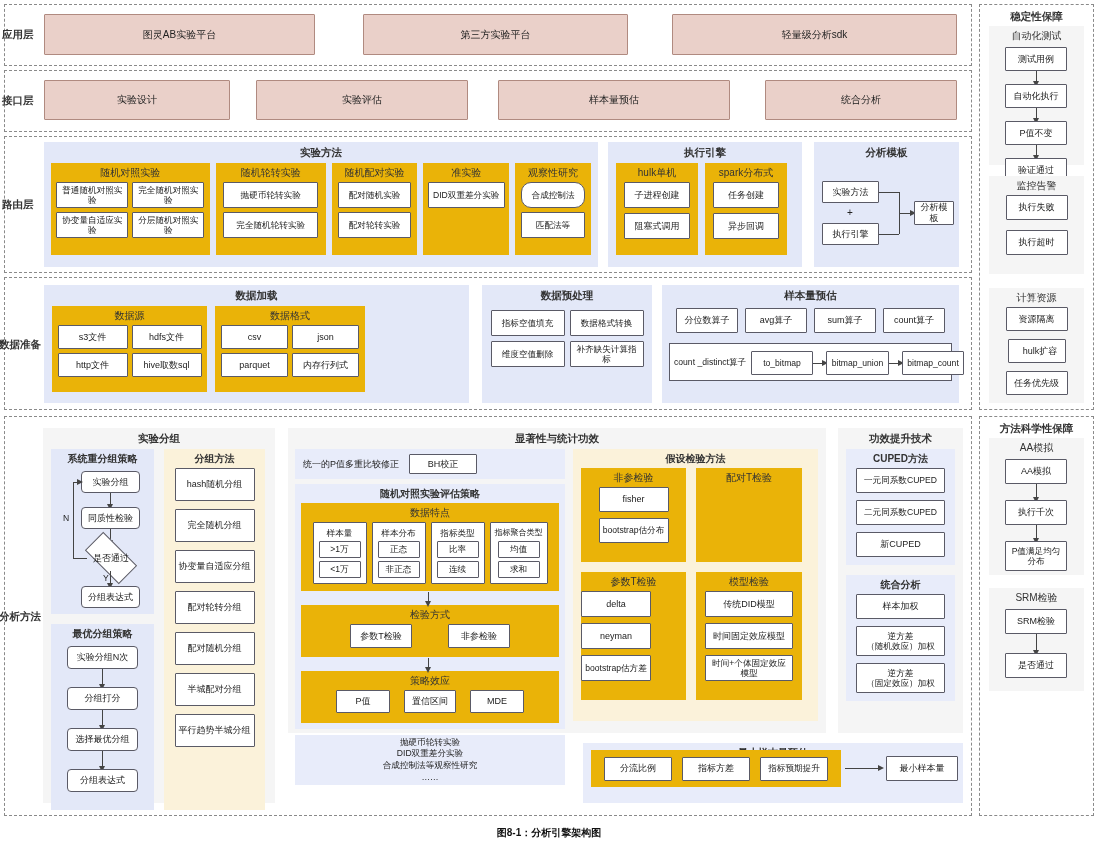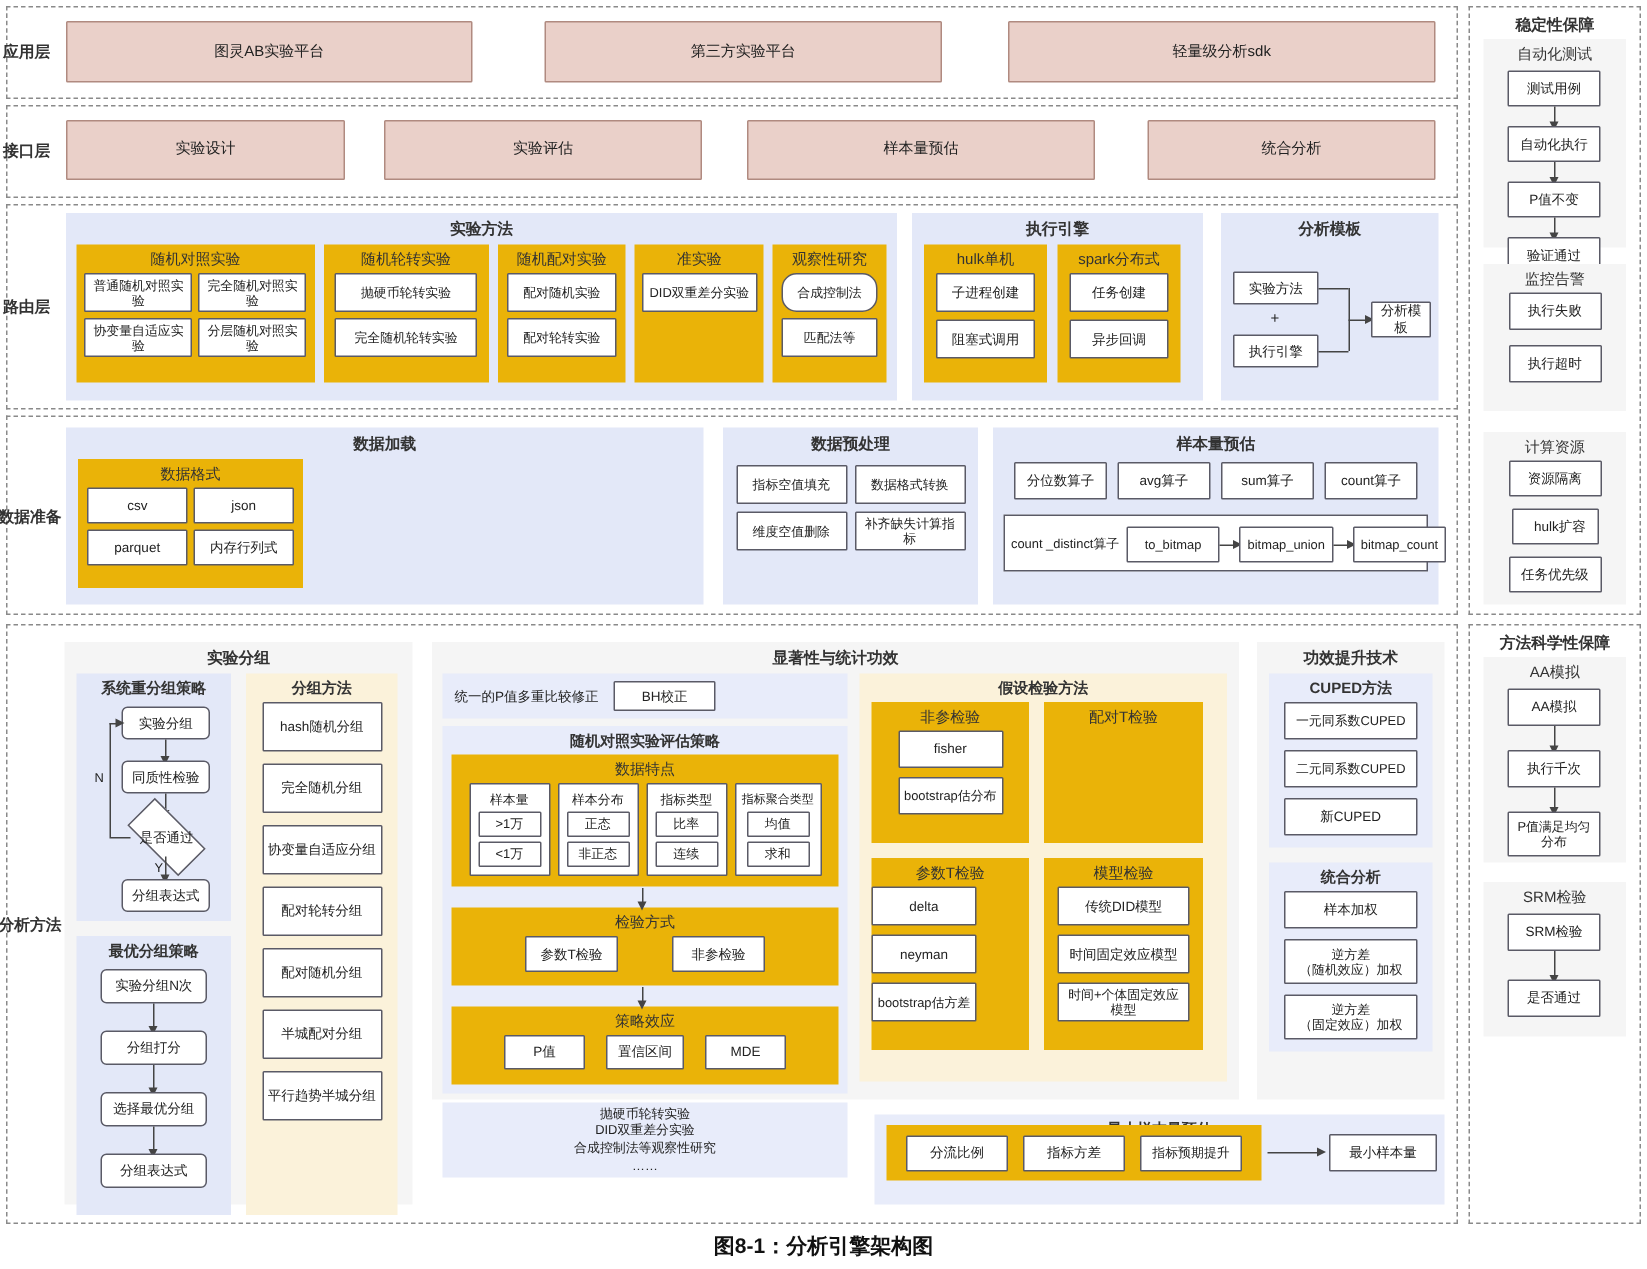--- a/index.html
+++ b/index.html
@@ -68,21 +68,21 @@
   }
   .diamond .dbox{
     position:absolute; inset:0;
     background:#fff; border:1px solid #5a5a66;
     transform:rotate(45deg);
   }
   .diamond span{ position:relative; z-index:2; }
 
   .caption {
     position:absolute; left:0; right:0; bottom:6px;
-    text-align:center; font-size:14px; font-weight:bold; color:#111;
+    text-align:center; font-size:10px; font-weight:bold; color:#111;
   }
   .tiny { font-size:9px; }
   .mini { font-size:8.6px; }
 </style>
 </head>
 <body>
 
 <div class="canvas">
 
   <div class="layer" style="left:4px; top:4px; width:968px; height:62px;"></div>
@@ -176,20 +176,29 @@
       <div class="node tiny" style="position:absolute; left:100px; top:38px; width:40px; height:24px;">分析模板</div>
     </div>
   </div>
 
   <div class="layer" style="left:4px; top:277px; width:968px; height:133px;"></div>
   <div class="layer-label" style="left:-1px; top:338px; width:44px;">数据准备</div>
 
   <div class="blue" style="position:absolute; left:44px; top:285px; width:425px; height:118px;">
     <div class="panel-title">数据加载</div>
     <div style="display:flex; gap:8px; padding:0 8px;">
+      <div class="white" style="width:155px;height:86px;">
+        <div class="sub-title">数据源</div>
+        <div style="display:flex;flex-wrap:wrap;gap:4px;justify-content:center;">
+          <div class="node tiny" style="width:70px;height:24px;">s3文件</div>
+          <div class="node tiny" style="width:70px;height:24px;">hdfs文件</div>
+          <div class="node tiny" style="width:70px;height:24px;">http文件</div>
+          <div class="node tiny" style="width:70px;height:24px;">hive取数sql</div>
+        </div>
+      </div>
       <div class="white" style="width:150px;height:86px;">
         <div class="sub-title">数据格式</div>
         <div style="display:flex;flex-wrap:wrap;gap:4px;justify-content:center;">
           <div class="node tiny" style="width:67px;height:24px;">csv</div>
           <div class="node tiny" style="width:67px;height:24px;">json</div>
           <div class="node tiny" style="width:67px;height:24px;">parquet</div>
           <div class="node tiny" style="width:67px;height:24px;">内存行列式</div>
         </div>
       </div>
     </div>

